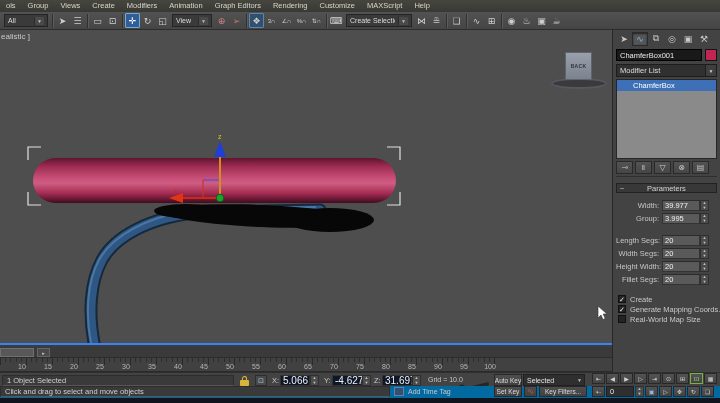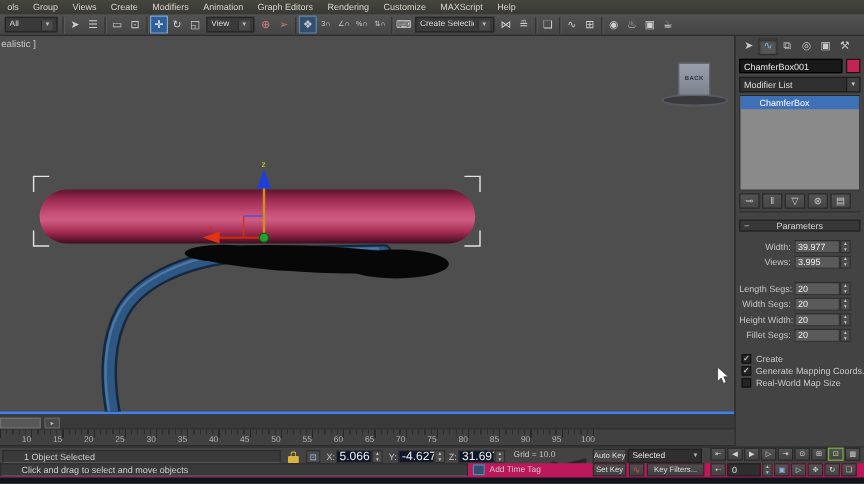--- a/index.html
+++ b/index.html
@@ -87,24 +87,24 @@
   #ruler{position:absolute;left:0;top:358px;width:612px;height:14px;background:#414141;
          border-bottom:1px solid #2a2a2a}
   #ruler .ticks{position:absolute;left:0;top:0;width:498px;height:4px;
       background:repeating-linear-gradient(90deg,#2d2d2d 0 1px,transparent 1px 5.2px)}
   #ruler .ticks2{position:absolute;left:0;top:0;width:498px;height:7px;
       background:repeating-linear-gradient(90deg,#282828 0 1px,transparent 1px 26px)}
   .tick-lbl{position:absolute;top:5px;transform:translateX(-50%);font-size:7px;color:#b4b4b4}
 
   
   #statusA{position:absolute;left:0;top:372px;width:720px;height:14px;background:#434343;border-top:1px solid #2f2f2f}
-  #statusB{position:absolute;left:0;top:386px;width:720px;height:12px;background:#be185d}
+  #statusB{position:absolute;left:0;top:386px;width:720px;height:12px;background:#0369a1}
   #bottomstrip{position:absolute;left:0;top:398px;width:720px;height:5px;background:#10151d}
   .sfield{position:absolute;background:#3a3a3a;border:1px solid #2d2d2d;border-bottom-color:#565656;
-          color:#cfcfcf;font-size:7.5px;line-height:9px;padding-left:17px;height:11px}
+          color:#cfcfcf;font-size:7.5px;line-height:9px;padding-left:4px;height:11px}
   .slabel{position:absolute;font-size:7.5px;color:#c8c8c8}
   .cfield{position:absolute;top:2px;height:11px;background:#0f172a;border:1px solid #323232;
           color:#f0f0f0;font-size:10px;line-height:9px;padding-left:2px;width:30px}
   .cspin{position:absolute;top:2px}
   .sbtn2{position:absolute;height:12px;background:linear-gradient(#4e4e4e,#414141);border:1px solid #292929;
          color:#ddd;font-size:6.5px;display:flex;align-items:center;justify-content:center;white-space:nowrap}
   #key-dd{position:absolute;left:523px;top:1px;width:62px;height:12px;background:#2f2f2f;border:1px solid #202020;
           display:flex;align-items:center;color:#e6e6e6;font-size:7px}
   #key-dd .lbl{flex:1;padding-left:3px}
   #key-dd .arr{font-size:5px;padding-right:2px;color:#bbb}
@@ -286,21 +286,21 @@
   <div id="params">
       <div class="prow">
         <div class="pl">Width:</div>
         <div class="pf">39.977</div>
         <div class="spin">
           <i>▲</i>
           <i>▼</i>
         </div>
       </div>
       <div class="prow">
-        <div class="pl">Views:</div>
+        <div class="pl">Group:</div>
         <div class="pf">3.995</div>
         <div class="spin">
           <i>▲</i>
           <i>▼</i>
         </div>
       </div>
     </div>
   <div id="segs">
       <div class="prow">
         <div class="pl">Length Segs:</div>

